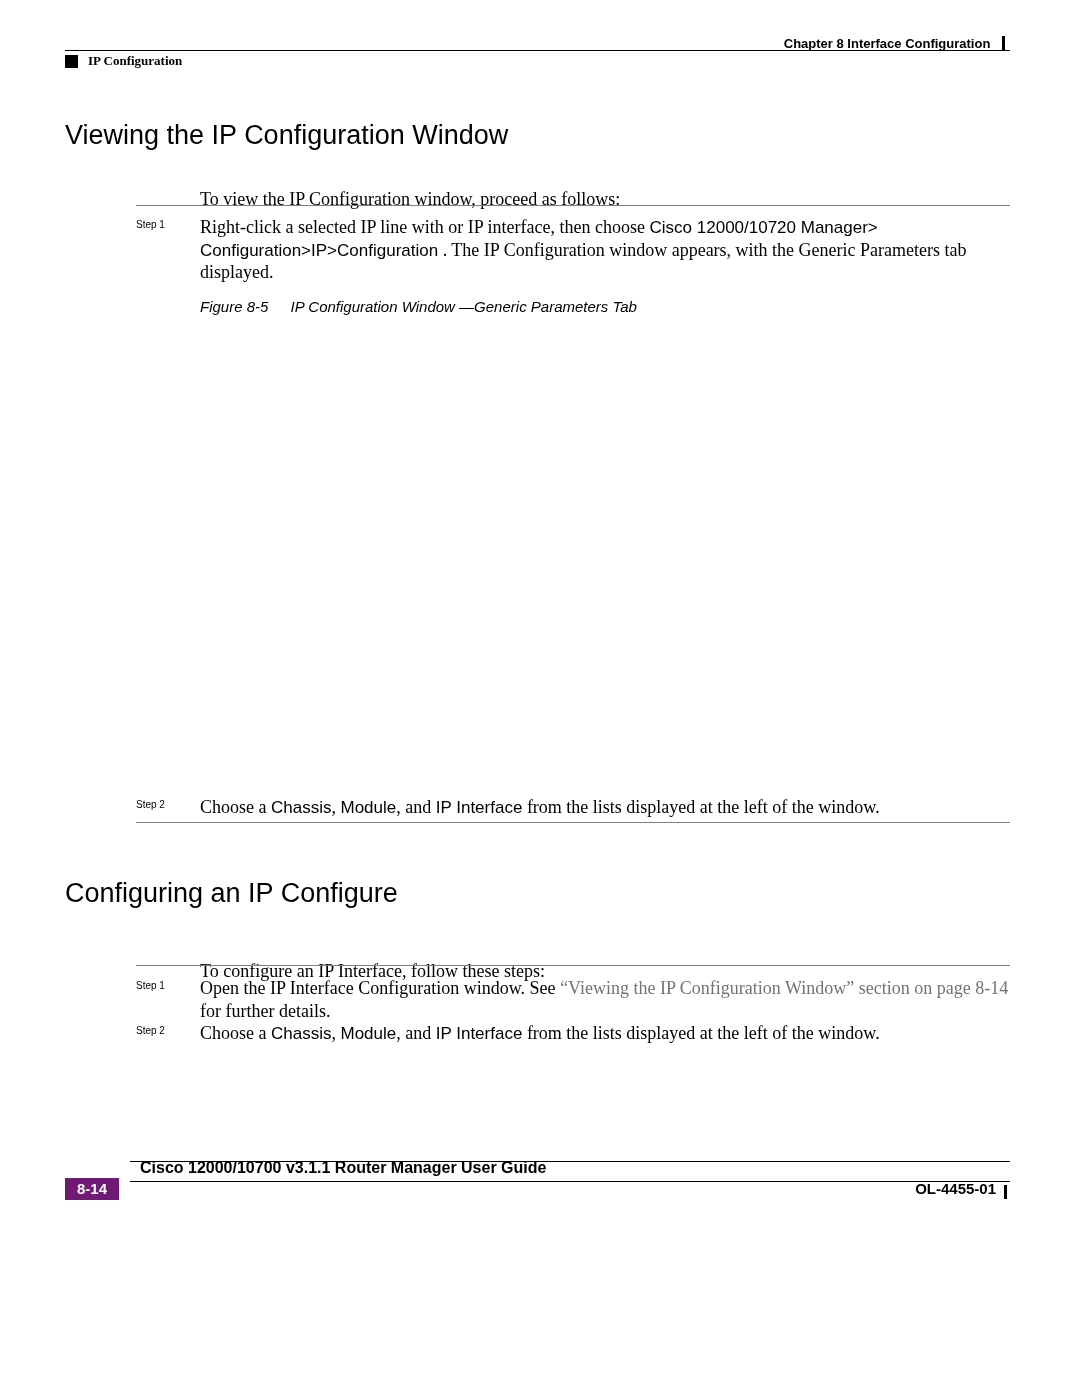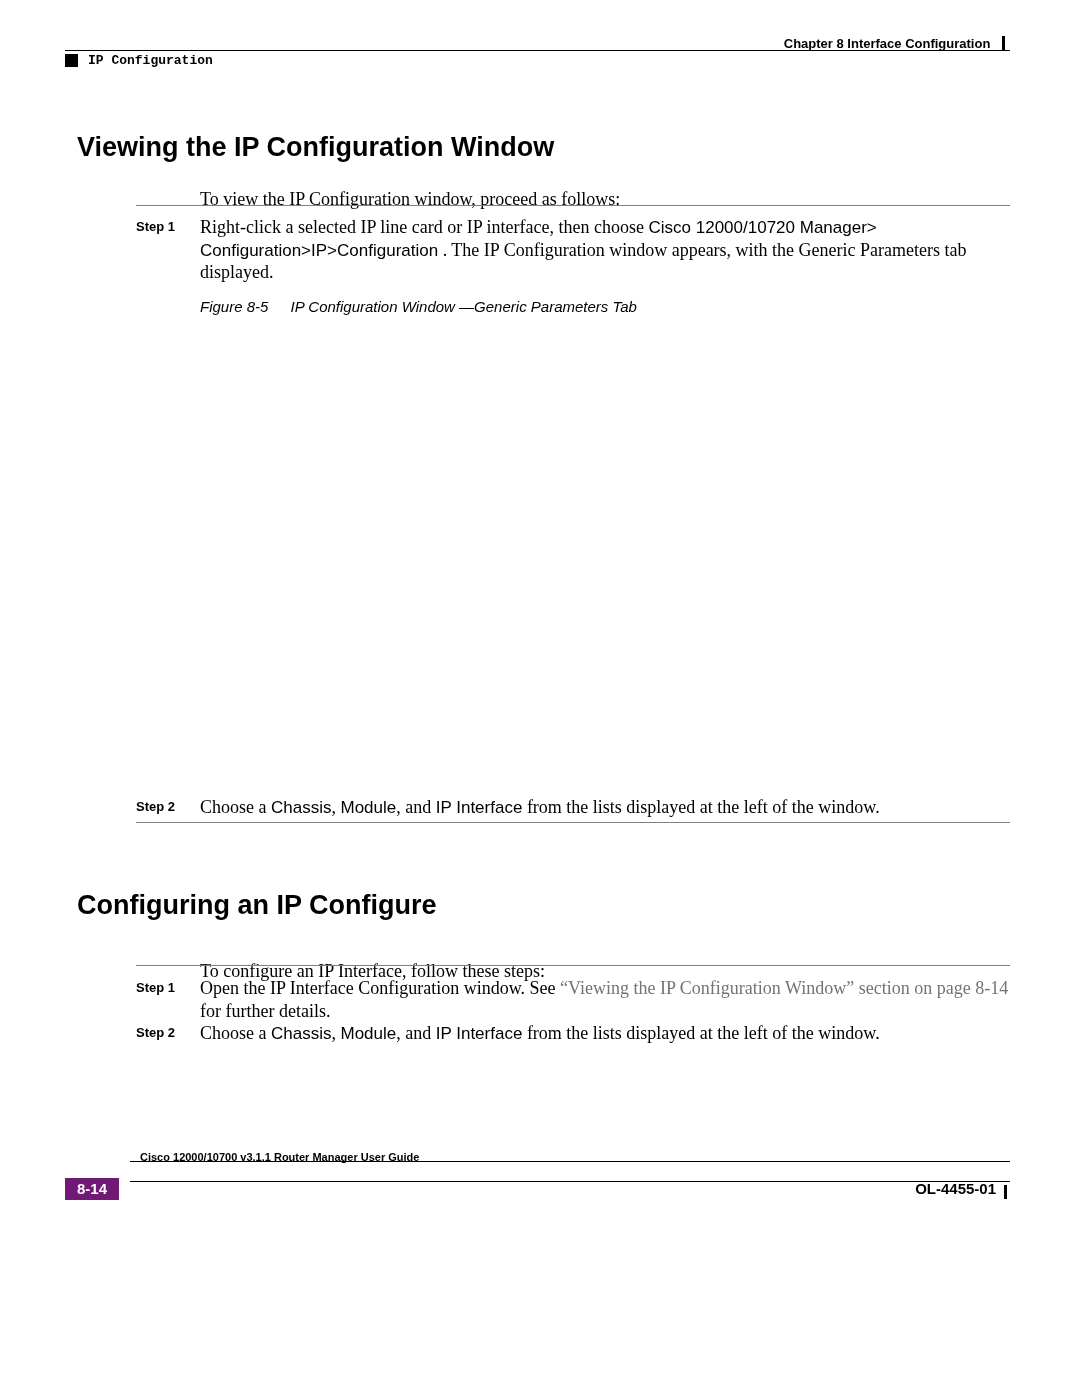--- a/index.html
+++ b/index.html
@@ -36,21 +36,21 @@
     background: #000;
     margin-left: 8px;
     vertical-align: -2px;
   }
   .hdr-left-row {
     position: absolute;
     top: 53px;
     left: 65px;
     display: flex;
     align-items: center;
-    font-family: Liberation Mono, monospace;
+    font-family: Liberation Serif, serif;
     font-size: 13px;
     font-weight: bold;
     text-align: right;
   }
   .hdr-left-row .black-sq {
     width: 13px;
     height: 13px;
     background: #000;
     margin-right: 10px;
   }
@@ -59,23 +59,23 @@
     top: 50px;
     left: 65px;
     right: 70px;
     height: 1px;
     background: #000;
   }
 
   
   h1.section {
     font-family: Arial, Helvetica, sans-serif;
-    font-weight: bold;
+    font-weight: normal;
     font-size: 27px;
-    margin: 12px;
+    margin: 0;
     letter-spacing: 0;
   }
   .h-view { position: absolute; top: 120px; left: 65px; }
   .h-config { position: absolute; top: 878px; left: 65px; }
 
   
   .intro1 { position: absolute; top: 170px; left: 200px; font-size: 18px; margin-top: 19px; }
   .intro2 { position: absolute; top: 929px; left: 200px; font-size: 18px; margin-top: 32px; }
 
   
@@ -96,22 +96,22 @@
     left: 136px;
     right: 70px;
     display: flex;
     font-size: 18px;
     line-height: 1.25;
   }
   .step-label {
     width: 64px;
     flex: 0 0 64px;
     font-family: Arial, Helvetica, sans-serif;
-    font-size: 13px;
-    font-weight: bold;
+    font-size: 10px;
+    font-weight: normal;
     padding-top: 3px;
   }
   .step-body { flex: 1; }
   .sans { font-family: Arial, Helvetica, sans-serif; font-size: 17px; }
   a.xref { color: #737373; text-decoration: none; }
 
   .s1a { top: 216px; }
   .s1b { top: 796px; }
 
   .s2a { top: 977px; }
@@ -132,23 +132,23 @@
     position: absolute;
     left: 130px;
     right: 70px;
     bottom: 215px;
     height: 1px;
     background: #000;
   }
   .ftr-guide {
     position: absolute;
     left: 140px;
-    bottom: 234px;
-    font-family: Arial, Helvetica, sans-serif;
-    font-size: 11px;
+    bottom: 220px;
+    font-family: Arial, Helvetica, sans-serif;
+    font-size: 16px;
     font-weight: bold;
   }
   .ftr-top-line {
     position: absolute;
     left: 130px; right: 70px; bottom: 235px; height: 1px; background:#000;
   }
   .ftr-pagechip {
     position: absolute;
     left: 65px;
     bottom: 197px;
@@ -192,21 +192,21 @@
   </div>
 
   <h1 class="section h-view">Viewing the IP Configuration Window</h1>
   <div class="intro1">To view the IP Configuration window, proceed as follows:</div>
 
   <div class="sep sep1"></div>
 
   <div class="step-row s1a">
     <div class="step-label">Step 1</div>
     <div class="step-body">
-      <span>Right-click a selected IP line card or IP interface, then choose </span><span class="sans">Cisco 12000/10720 Manager&gt; Configuration&gt;IP&gt;Configuration</span><span> . The IP Configuration window appears, with the Generic Parameters tab displayed.</span>
+      <span>Right-click a selected IP line with or IP interface, then choose </span><span class="sans">Cisco 12000/10720 Manager&gt; Configuration&gt;IP&gt;Configuration</span><span> . The IP Configuration window appears, with the Generic Parameters tab displayed.</span>
     </div>
   </div>
 
   <div class="fig-cap">
     <span class="flab">Figure 8-5</span>
     <span class="ftit">IP Configuration Window    —Generic Parameters Tab</span>
   </div>
 
   <div class="step-row s1b">
     <div class="step-label">Step 2</div>

